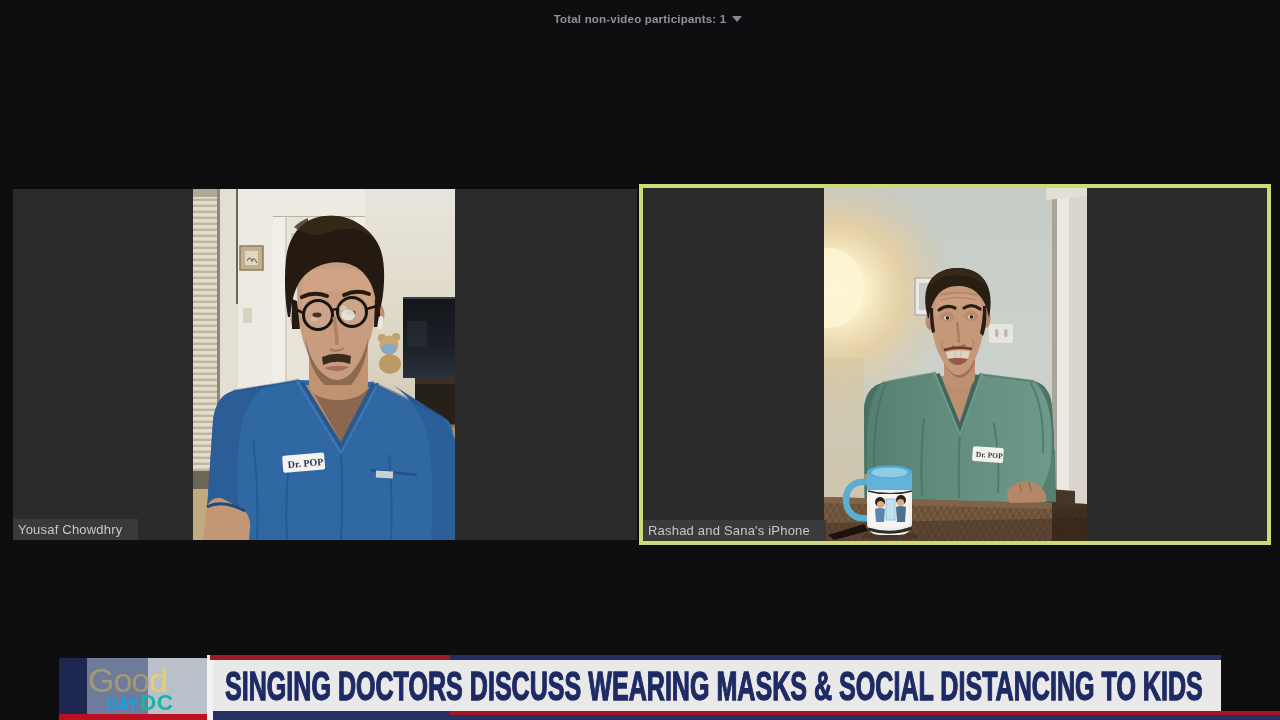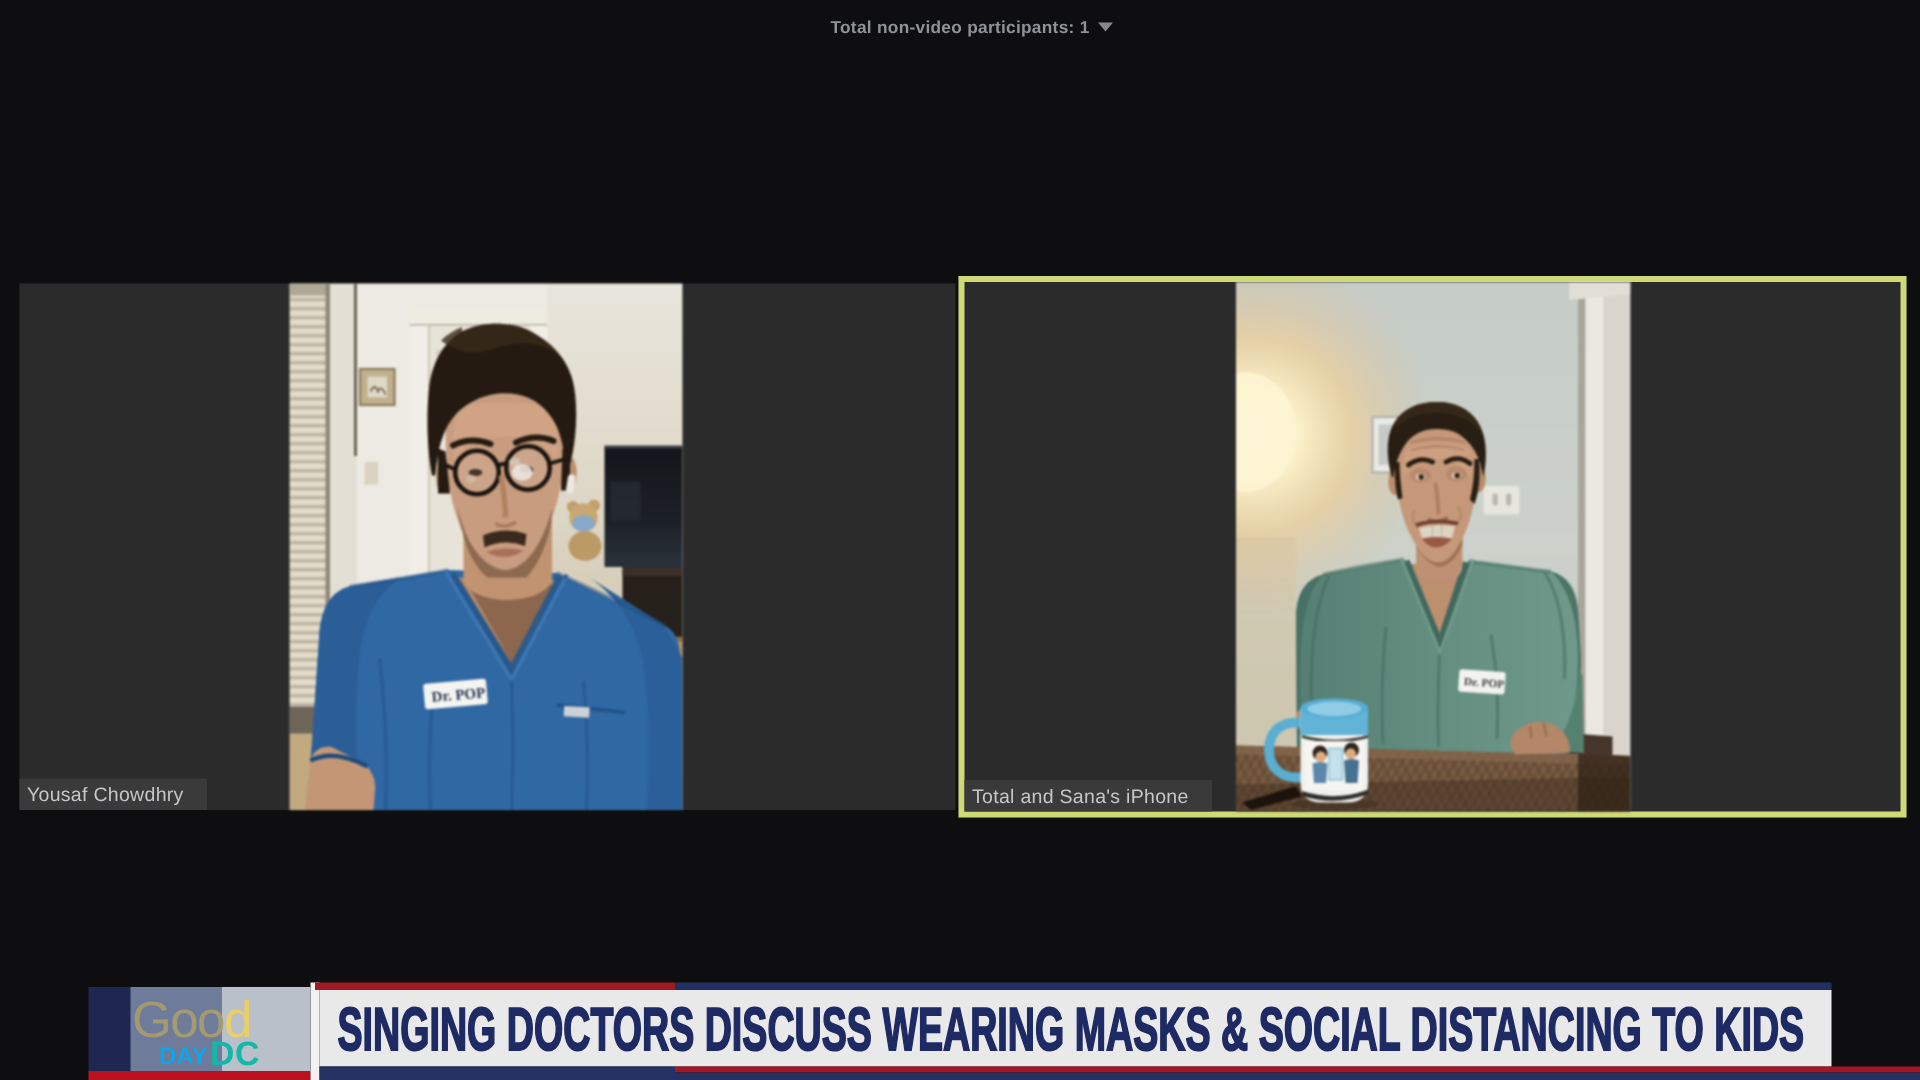--- a/index.html
+++ b/index.html
@@ -293,21 +293,21 @@
     <circle cx="77" cy="312" r="5" fill="#2e2318"></circle>
     <circle cx="76.5" cy="314.5" r="3.6" fill="#dcab80"></circle>
     <path d="M72,319 Q77,317 82,319 L81,334 L73,334 Z" fill="#46718f"></path>
     <path d="M44,341 Q66,348 88,340" stroke="#2c2c28" stroke-width="3" fill="none"></path>
 
     <g transform="translate(149,258) rotate(4)">
       <rect x="0" y="0" width="31" height="15" rx="2" fill="#f2f2ef"></rect>
       <text x="3.5" y="10.5" font-family="Liberation Serif,serif" font-size="7.5" font-weight="bold" fill="#3a3a3a">Dr. POP</text>
     </g>
   </svg>
-  <div class="namelabel abs">Total and Sana's iPhone</div>
+  <div class="namelabel abs">Rashad and Sana's iPhone</div>
 </div>
 
 <div id="logo" class="abs">
   <div class="mid abs"></div>
   <div class="silver abs"></div>
   <div class="goodtxt abs">Goo<span class="d2">d</span></div>
   <div class="daytxt abs">DAY</div>
   <div class="dctxt abs">DC</div>
 </div>
 <div id="logoredline" class="abs"></div>

